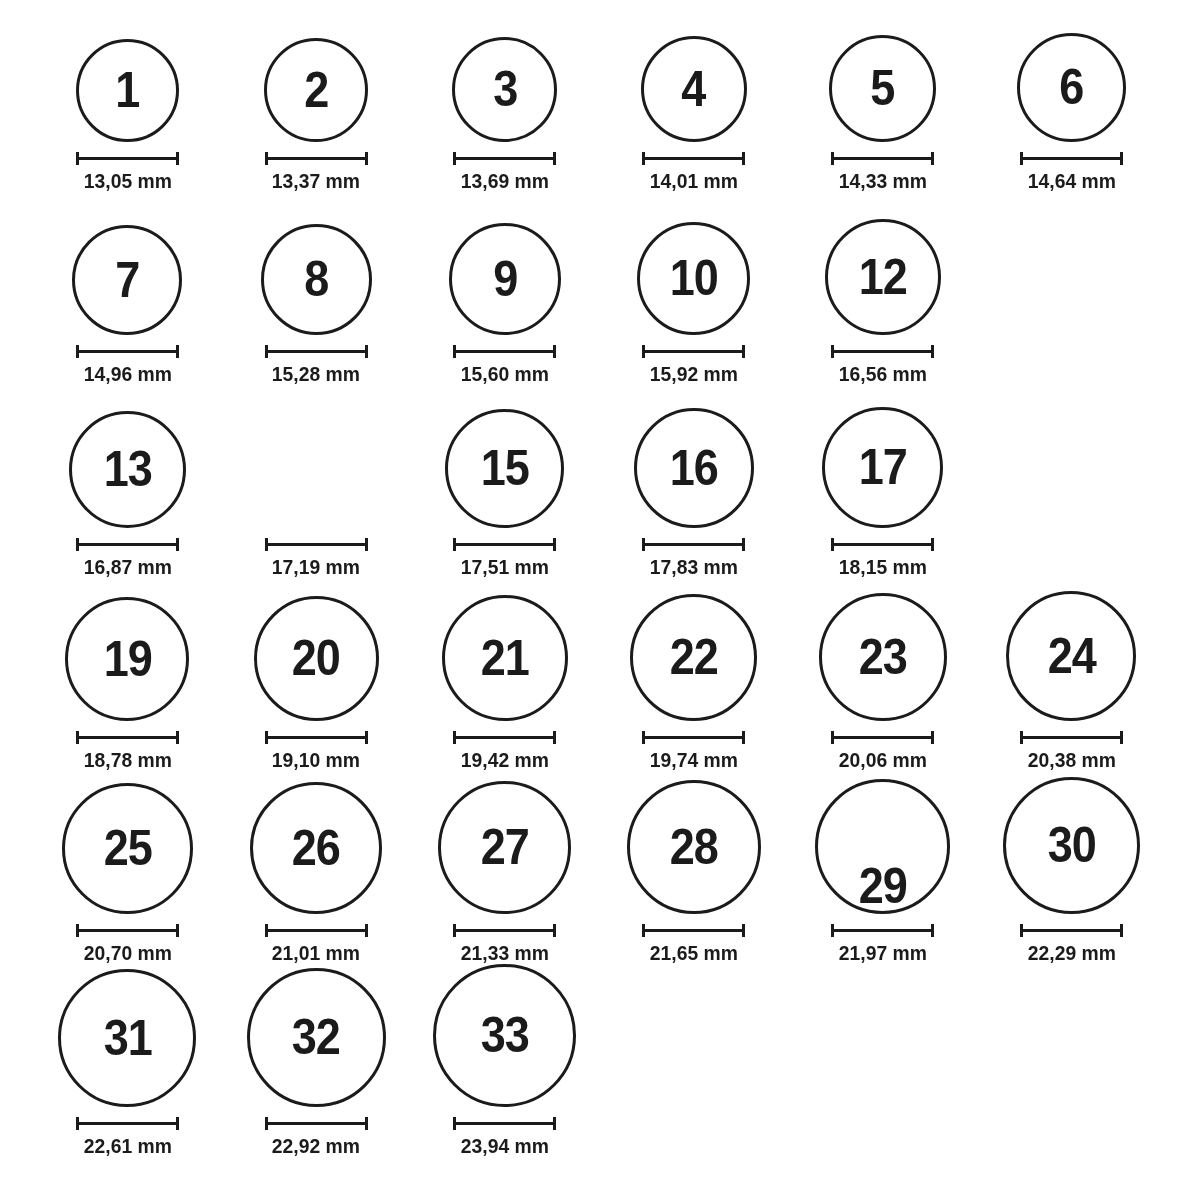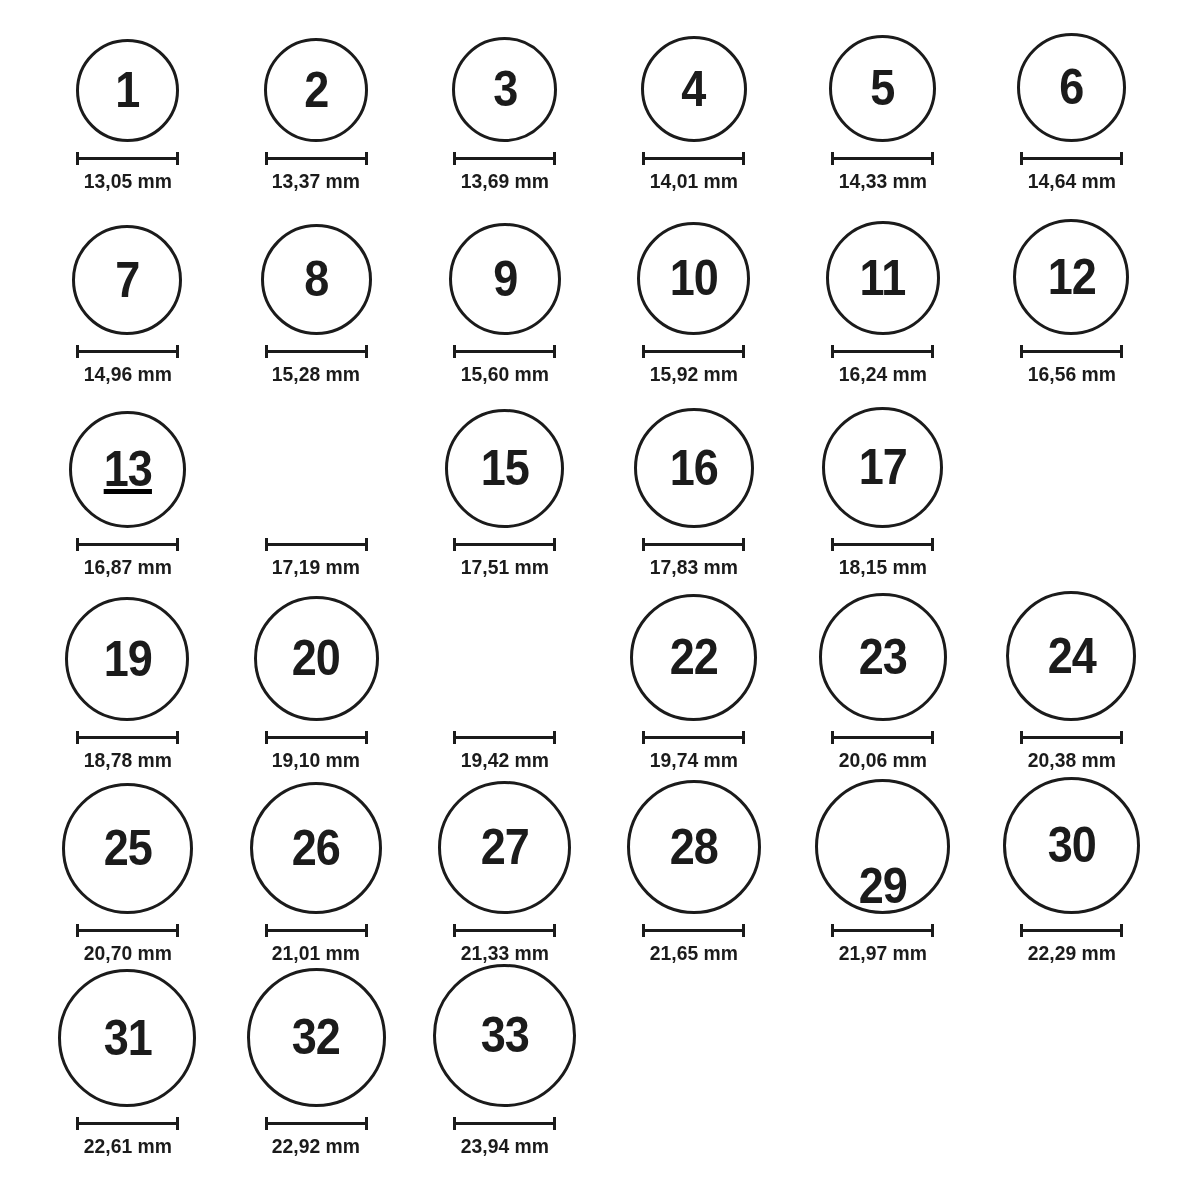--- a/index.html
+++ b/index.html
@@ -150,37 +150,30 @@
     <div class="lbl">15,60 mm</div>
   </div>
       <div class="cell">
     <div class="circle" style="width: 113px; height: 113px;">
       <span class="num">10</span>
     </div>
     <div class="dim"></div>
     <div class="lbl">15,92 mm</div>
   </div>
       <div class="cell">
-    <div class="circle" style="width: 114px; height: 114px;">
-      <span class="num">11</span>
-    </div>
-    <div class="dim"></div>
-    <div class="lbl">16,24 mm</div>
-  </div>
-      <div class="cell">
     <div class="circle" style="width: 116px; height: 116px;">
       <span class="num">12</span>
     </div>
     <div class="dim"></div>
     <div class="lbl">16,56 mm</div>
   </div>
     </div>
     <div class="row">
       <div class="cell">
-    <div class="circle" style="width: 117px; height: 117px; text-decoration: underline;">
+    <div class="circle" style="width: 117px; height: 117px;">
       <span class="num">13</span>
     </div>
     <div class="dim"></div>
     <div class="lbl">16,87 mm</div>
   </div>
       <div class="cell">
     <div class="dim"></div>
     <div class="lbl">17,19 mm</div>
   </div>
       <div class="cell">
@@ -214,20 +207,23 @@
     <div class="lbl">18,78 mm</div>
   </div>
       <div class="cell">
     <div class="circle" style="width: 125px; height: 125px; align-items: center;">
       <span class="num">20</span>
     </div>
     <div class="dim"></div>
     <div class="lbl">19,10 mm</div>
   </div>
       <div class="cell">
+    <div class="circle" style="width: 126px; height: 126px;">
+      <span class="num">21</span>
+    </div>
     <div class="dim"></div>
     <div class="lbl">19,42 mm</div>
   </div>
       <div class="cell">
     <div class="circle" style="width: 127px; height: 127px;">
       <span class="num">22</span>
     </div>
     <div class="dim"></div>
     <div class="lbl">19,74 mm</div>
   </div>

